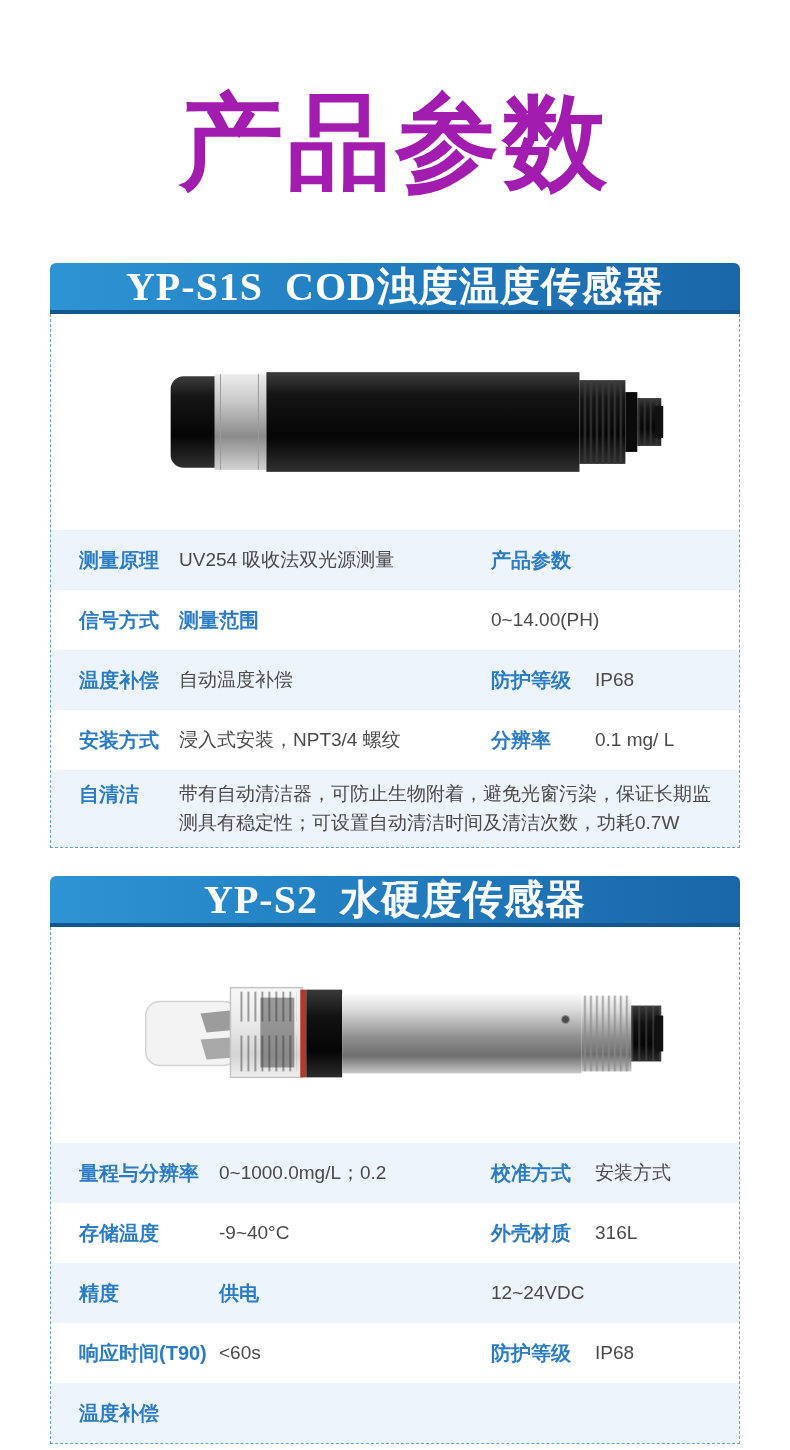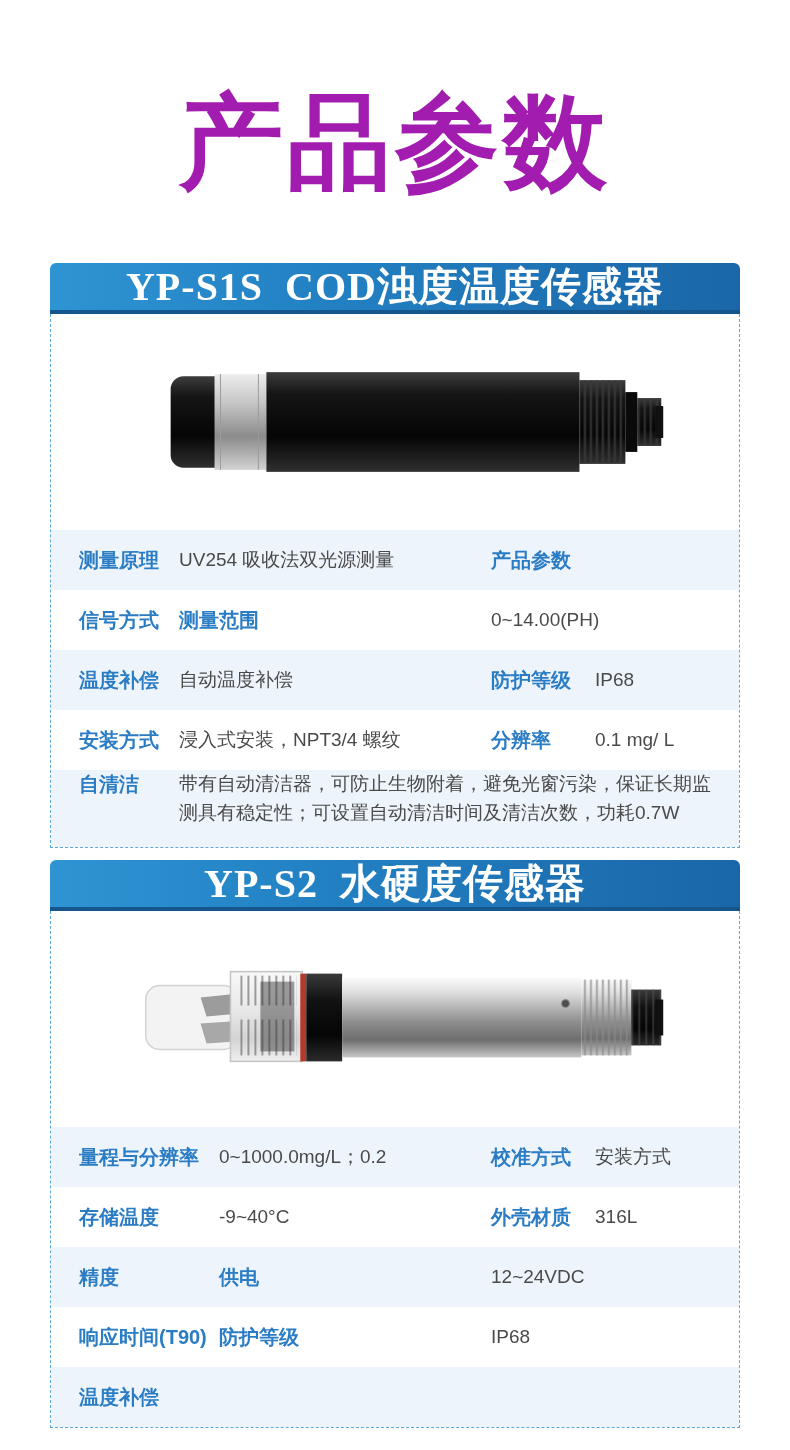--- a/index.html
+++ b/index.html
@@ -8,21 +8,21 @@
     font-family:"Liberation Sans","DejaVu Sans",sans-serif;
     width:790px; height:1450px; overflow:hidden; position:relative;
   }
   .page-title {
     height:263px; display:flex; align-items:center; justify-content:center;
     padding-top:24px;
     font-family:"Liberation Serif","DejaVu Serif",serif;
     font-weight:900; font-size:104px; color:#a21caf; letter-spacing:4px;
   }
   .card { width:690px; margin:0 auto; }
-  .card + .card { margin-top:12px; }
+  .card + .card { margin-top:28px; }
   .card-header {
     height:51px; display:flex; align-items:center; justify-content:center;
     background:linear-gradient(90deg,#2f94d3 0%,#2383c5 35%,#1a66a8 100%);
     border-bottom:4px solid #15568c;
     border-radius:6px 6px 0 0;
     color:#ffffff; font-family:"Liberation Serif","DejaVu Serif",serif;
     font-weight:700; font-size:40px; letter-spacing:1px; white-space:pre;
   }
   .card-body {
     border:1px dashed #5ea7d6; border-top:none; background:#fff;
@@ -30,21 +30,21 @@
   .photo { width:100%; height:216px; display:block; }
   .photo svg { display:block; width:100%; height:100%; }
   .spec-table { width:100%; }
   .spec-row {
     display:grid; align-items:center;
     min-height:60px; padding-left:28px; padding-right:6px;
   }
   .spec-row.alt { background:#eef4fb; }
   .card1 .spec-row { grid-template-columns:100px 312px 104px 1fr; }
   .card2 .spec-row { grid-template-columns:140px 272px 104px 1fr; }
-  .card1 .spec-row.span-row { grid-template-columns:100px 1fr; min-height:77px; padding-bottom:10px; align-items:start; }
+  .card1 .spec-row.span-row { grid-template-columns:100px 1fr; min-height:77px; padding-top:10px; padding-bottom:10px; align-items:start; }
   .card2 .spec-row.span-row { grid-template-columns:140px 1fr; }
   .spec-label {
     color:#2a7cc4; font-weight:700; font-size:20px; line-height:1.45;
   }
   .spec-value {
     color:#4a4a4a; font-size:19px; line-height:1.5; padding-right:4px;
   }
 </style>
 </head>
 <body>
@@ -204,20 +204,21 @@
           <span class="spec-label">外壳材质</span>
           <span class="spec-value">316L</span>
         </div>
         <div class="spec-row alt">
           <span class="spec-label">精度</span>
           <span class="spec-label">供电</span>
           <span class="spec-value">12~24VDC</span>
         </div>
         <div class="spec-row">
           <span class="spec-label">响应时间(T90)</span>
+          <span class="spec-value">&lt;60s</span>
           <span class="spec-label">防护等级</span>
           <span class="spec-value">IP68</span>
         </div>
         <div class="spec-row alt span-row">
           <span class="spec-label">温度补偿</span>
         </div>
       </div>
     </div>
   </section>
 

